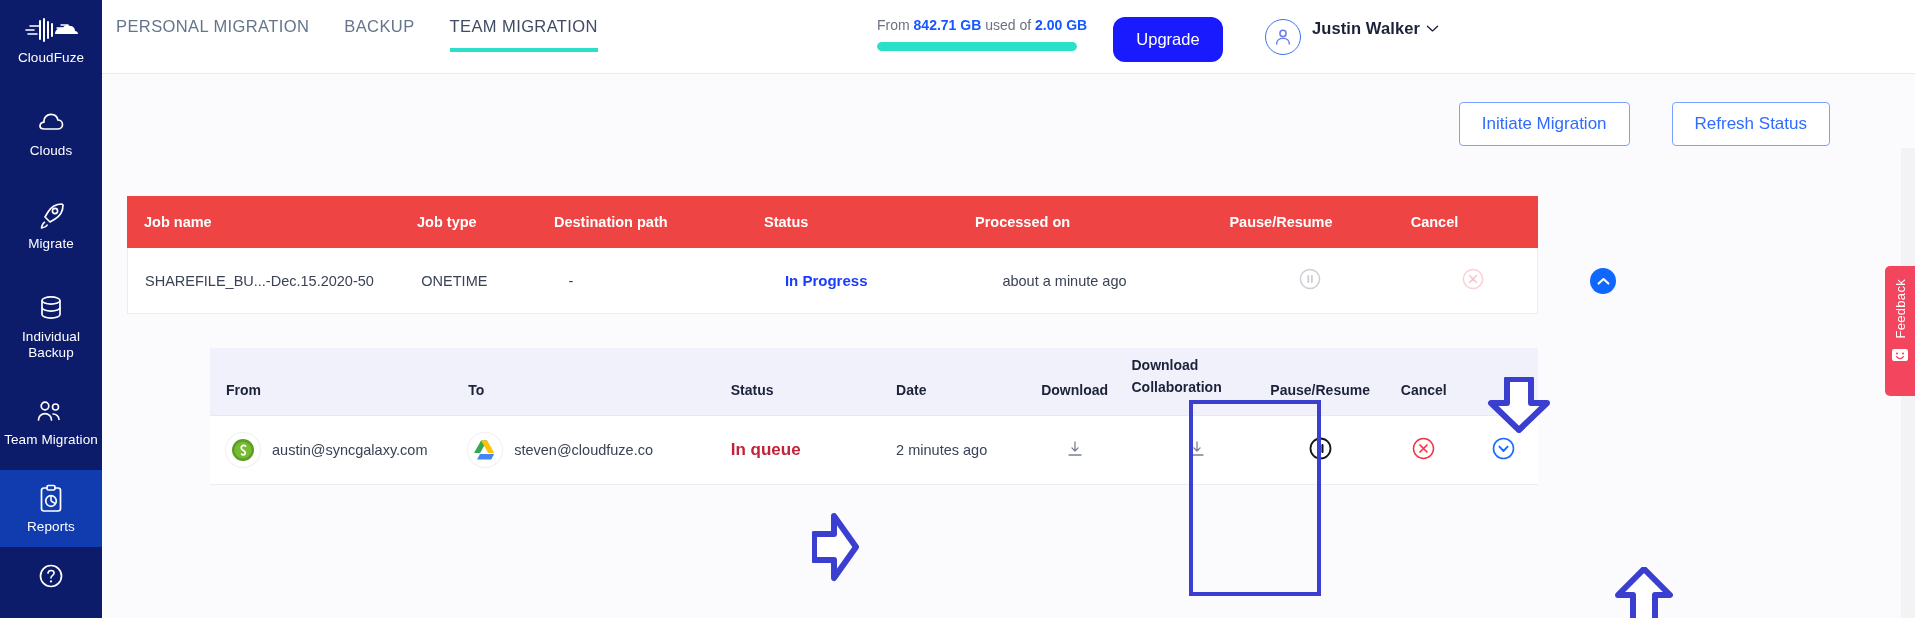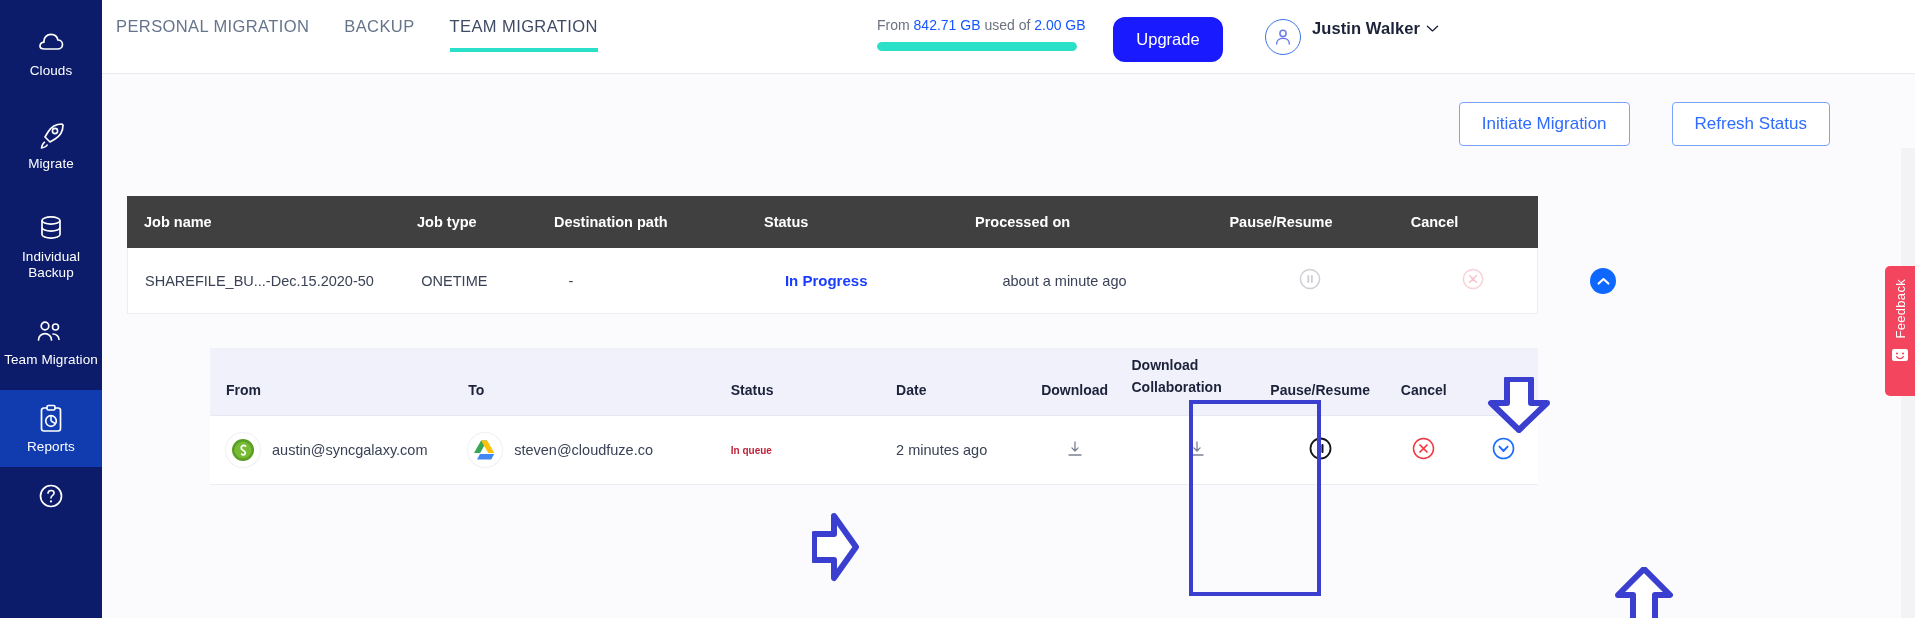--- a/index.html
+++ b/index.html
@@ -47,21 +47,21 @@
     white-space: nowrap;
   }
   .tab.active { color: #3f4a63; }
   .tab.active::after {
     content:""; position:absolute; left: 0; right: 0; bottom: 0;
     height: 4px; background: #2ae0c8;
   }
 
   .usage { position: absolute; left: 775px; top: 17px; width: 200px; text-align: center; }
   .usage-text { font-size: 14px; color: #6b7280; white-space: nowrap; }
-  .usage-text b { color: #1557ff; font-weight: 400; }
+  .usage-text b { color: #1557ff; font-weight: 700; }
   .usage-bar {
     margin-top: 9px; height: 9px; border-radius: 5px; background: #e6e9f2; overflow: hidden;
   }
   .usage-fill { height: 100%; background: #2ae0c8; border-radius: 5px; }
 
   .upgrade-btn {
     position: absolute; left: 1011px; top: 17px; width: 110px; height: 45px;
     background: #1a1aff; color: #fff; border: none; border-radius: 12px;
     font-size: 16.5px; font-family: inherit; cursor: pointer;
   }
@@ -82,21 +82,21 @@
   .actions { position: absolute; right: 85px; top: 28px; display: flex; gap: 42px; }
   .ghost-btn {
     height: 44px; padding: 0 22px; background: #ffffff; color: #2f6bff;
     border: 1px solid #7aa3ff; border-radius: 4px; font-size: 17px;
     font-family: inherit; cursor: pointer; white-space: nowrap;
   }
 
   
   .jtable { position: absolute; left: 25px; top: 122px; width: 1411px; }
   .jthead {
-    display: flex; align-items: center; height: 52px; background: #404040;
+    display: flex; align-items: center; height: 52px; background: #ef4444;
     color: #ffffff; font-size: 14.5px; font-weight: 700;
   }
   .jtrow {
     display: flex; align-items: center; height: 66px; background: #ffffff;
     border-left: 1px solid #ececf2; border-right: 1px solid #ececf2;
     border-bottom: 1px solid #ececf2;
     font-size: 14.5px; color: #3a4256; gap: 17px;
   }
   .c-jobname { width: 290px; padding-left: 17px; }
   .c-jobtype { width: 137px; }
@@ -133,21 +133,21 @@
   .s-pause { width: 118px; text-align: center; }
   .s-cancel{ width: 95px; text-align: center; }
   .s-exp   { width: 70px; text-align: center; }
   .dlc-2line { line-height: 22px; }
   .dlc-2line span { display:block; }
   .cloud-ico {
     width: 34px; height: 34px; border-radius: 50%; background:#fff;
     box-shadow: 0 0 0 1px #f0f0f5; margin-right: 12px;
     display:flex; align-items:center; justify-content:center; flex: none;
   }
-  .status-queue { color: #c0233a; font-weight: 700; font-size: 10px; }
+  .status-queue { color: #c0233a; font-weight: 700; font-size: 17px; }
 
   
   .anno { position: absolute; pointer-events: none; }
   .anno-box {
     border: 4px solid #3a3fd0; background: transparent;
   }
   .feedback {
     position: absolute; right: 0; top: 266px; width: 30px; height: 130px;
     background: #f4455e; border-radius: 5px 0 0 5px; cursor: pointer;
     display:flex; flex-direction: column; align-items:center; justify-content:flex-start;
@@ -161,20 +161,31 @@
   .scroll-track {
     position:absolute; right:0; top:74px; width: 14px; bottom: 0; background:#f3f3f6;
   }
 </style>
 </head>
 <body>
 
 <div class="app">
 
   <nav class="sidebar">
+    <div class="side-item brand">
+      <span class="side-ico">
+        <svg width="54" height="26" viewBox="0 0 54 26" fill="none">
+          <path d="M2 13h8M6 9h10M4 17h9" stroke="#fff" stroke-width="1.6" stroke-linecap="round"></path>
+          <path d="M16 4v18M20 2v22M24 5v16M28 7v12" stroke="#fff" stroke-width="2" stroke-linecap="round"></path>
+          <path d="M31 17c0-4 4-7 8-6 1-3 5-4 7-2 3 0 5 2 5 5 2 0 3 1.5 3 3H31z" fill="#fff"></path>
+          <path d="M33 11h7M37 8h7" stroke="#fff" stroke-width="1.4" stroke-linecap="round"></path>
+        </svg>
+      </span>
+      <span class="side-label">CloudFuze</span>
+    </div>
 
     <div class="side-gap-a"></div>
 
     <div class="side-item">
       <span class="side-ico">
         <svg width="30" height="24" viewBox="0 0 30 24" fill="none">
           <path d="M8.5 18h13c3 0 5-2 5-4.6 0-2.5-2-4.4-4.6-4.4-.7-3.4-3.6-5.6-7-5.6-3.9 0-7 3-7 6.8 0 .3 0 .6.1.9C5.6 11.4 4 13 4 15c0 1.8 1.8 3 4.5 3z" stroke="#fff" stroke-width="1.7" stroke-linejoin="round"></path>
         </svg>
       </span>
       <span class="side-label">Clouds</span>

